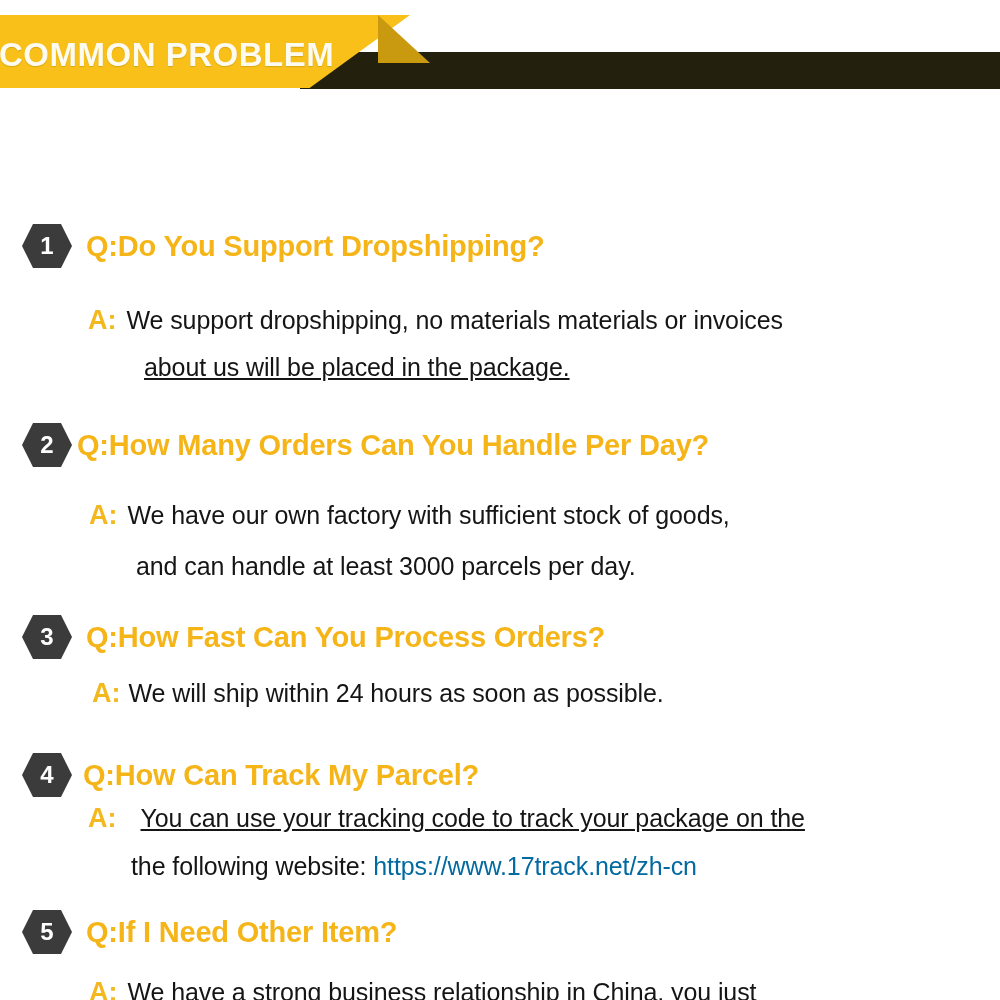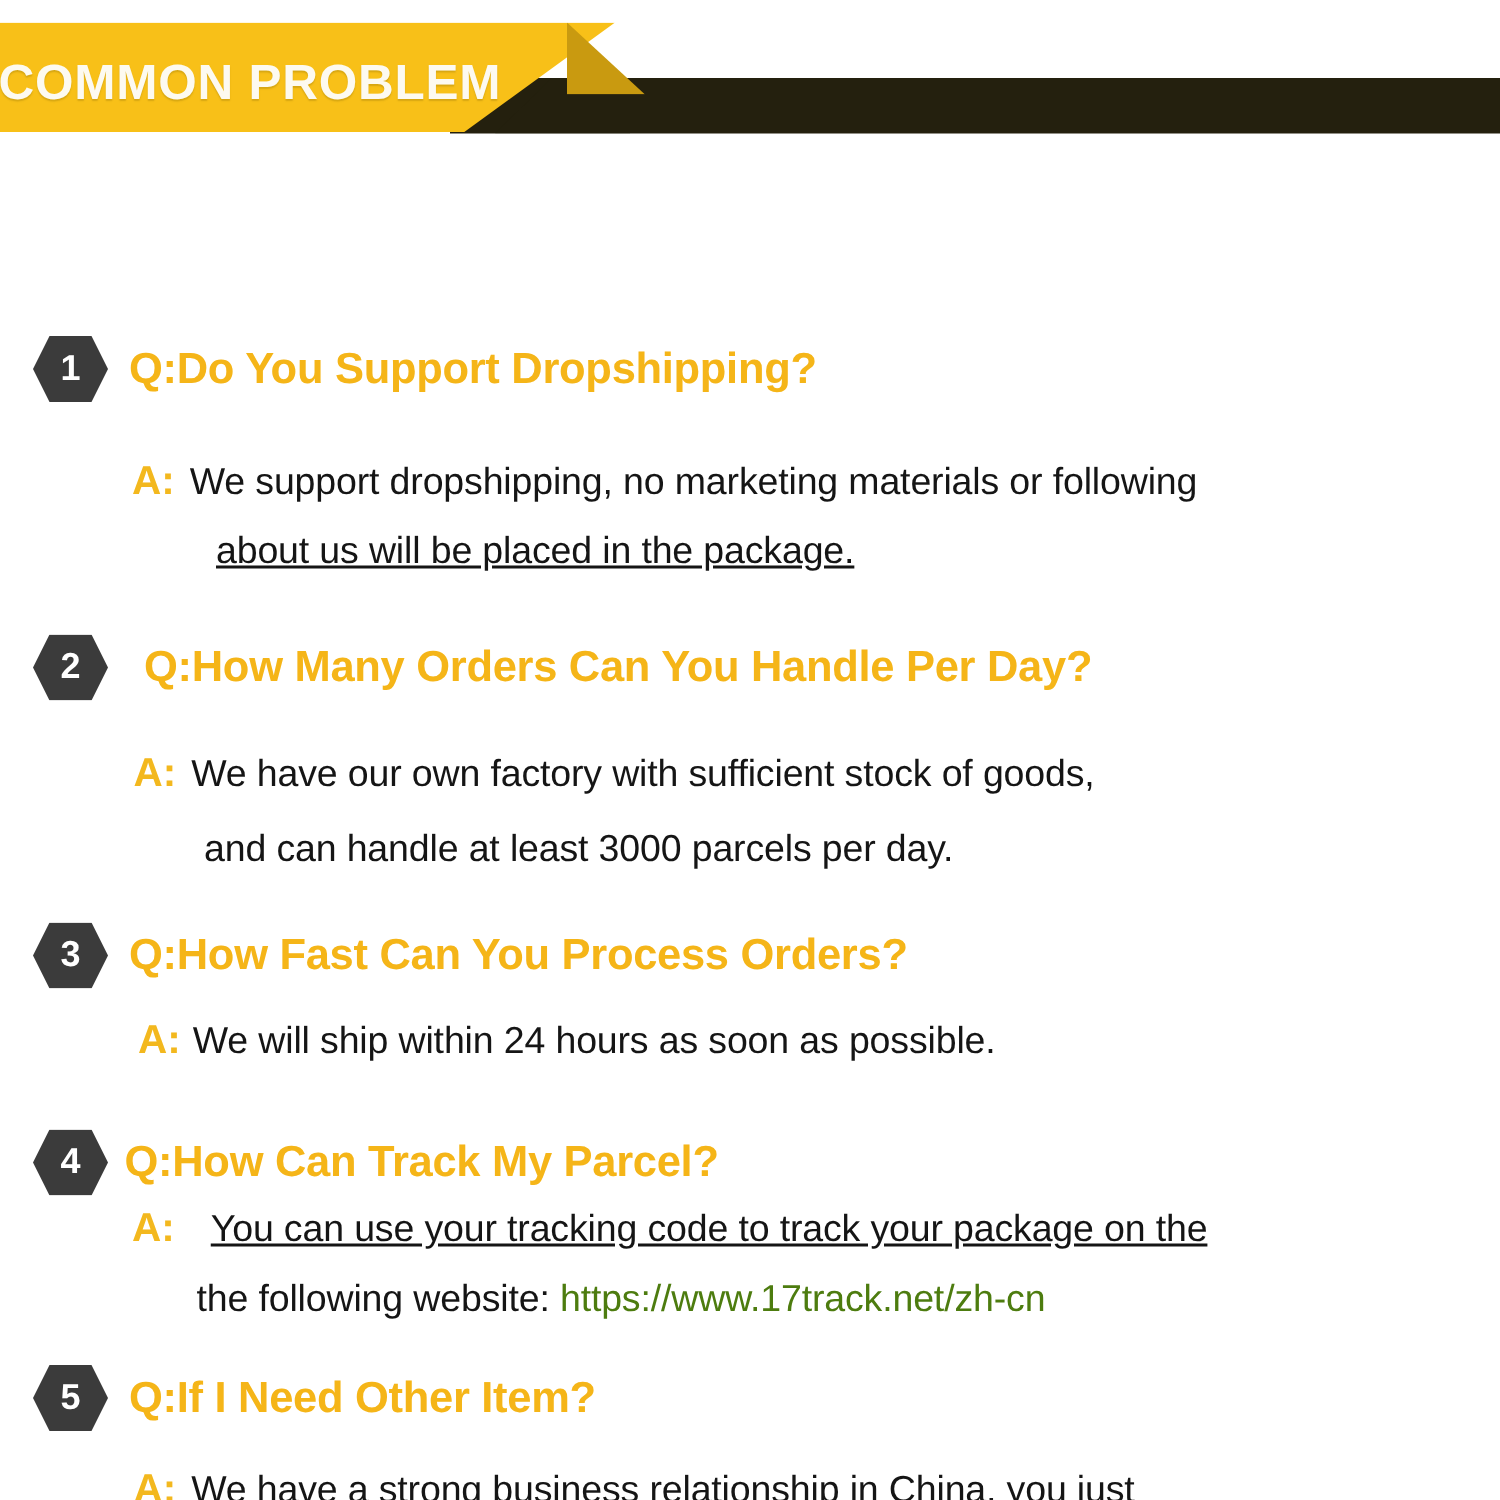--- a/index.html
+++ b/index.html
@@ -115,40 +115,40 @@
     color: #f3b81e;
     flex: 0 0 auto;
   }
   .a-text {
     font-size: 25px;
     color: #151515;
     font-weight: normal;
     letter-spacing: -0.1px;
   }
   .a-url {
-    color: #4d7c0f;
+    color: #0369a1;
     font-size: 25px;
     letter-spacing: -0.1px;
   }
   .a-cont {
     font-size: 25px;
     color: #151515;
     letter-spacing: -0.1px;
     white-space: nowrap;
   }
 
   
   #item-1 .q-row { left: 22px; top: 124px; position: absolute; }
   #item-1 .q-row .q-text { margin-left: 14px; }
   #item-1 .a-1 { position: absolute; left: 88px; top: 205px; }
   #item-1 .a-1 .a-text { margin-left: 10px; }
   #item-1 .a-2 { position: absolute; left: 144px; top: 253px; text-decoration: underline; }
 
   #item-2 .q-row { left: 22px; top: 323px; position: absolute; }
-  #item-2 .q-row .q-text { margin-left: 24px; }
+  #item-2 .q-row .q-text { margin-left: 5px; }
   #item-2 .a-1 { position: absolute; left: 89px; top: 400px; }
   #item-2 .a-1 .a-text { margin-left: 10px; }
   #item-2 .a-2 { position: absolute; left: 136px; top: 452px; text-align: center; }
 
   #item-3 .q-row { left: 22px; top: 515px; position: absolute; }
   #item-3 .q-row .q-text { margin-left: 14px; }
   #item-3 .a-1 { position: absolute; left: 92px; top: 578px; }
   #item-3 .a-1 .a-text { margin-left: 8px; text-align: right; }
 
   #item-4 .q-row { left: 22px; top: 653px; position: absolute; }
@@ -175,21 +175,21 @@
 
 <div class="faq">
 
   <div class="faq-item" id="item-1">
     <div class="q-row">
       <div class="badge">1</div>
       <div class="q-text"><span>Q:</span><span>Do You Support Dropshipping?</span></div>
     </div>
     <div class="a-line a-1">
       <span class="a-marker">A:</span>
-      <span class="a-text">We support dropshipping, no marketing materials or following</span>
+      <span class="a-text">We support dropshipping, no materials materials or invoices</span>
     </div>
     <div class="a-cont a-2">about us will be placed in the package.</div>
   </div>
 
   <div class="faq-item" id="item-2">
     <div class="q-row">
       <div class="badge">2</div>
       <div class="q-text"><span>Q:</span><span>How Many Orders Can You Handle Per Day?</span></div>
     </div>
     <div class="a-line a-1">

